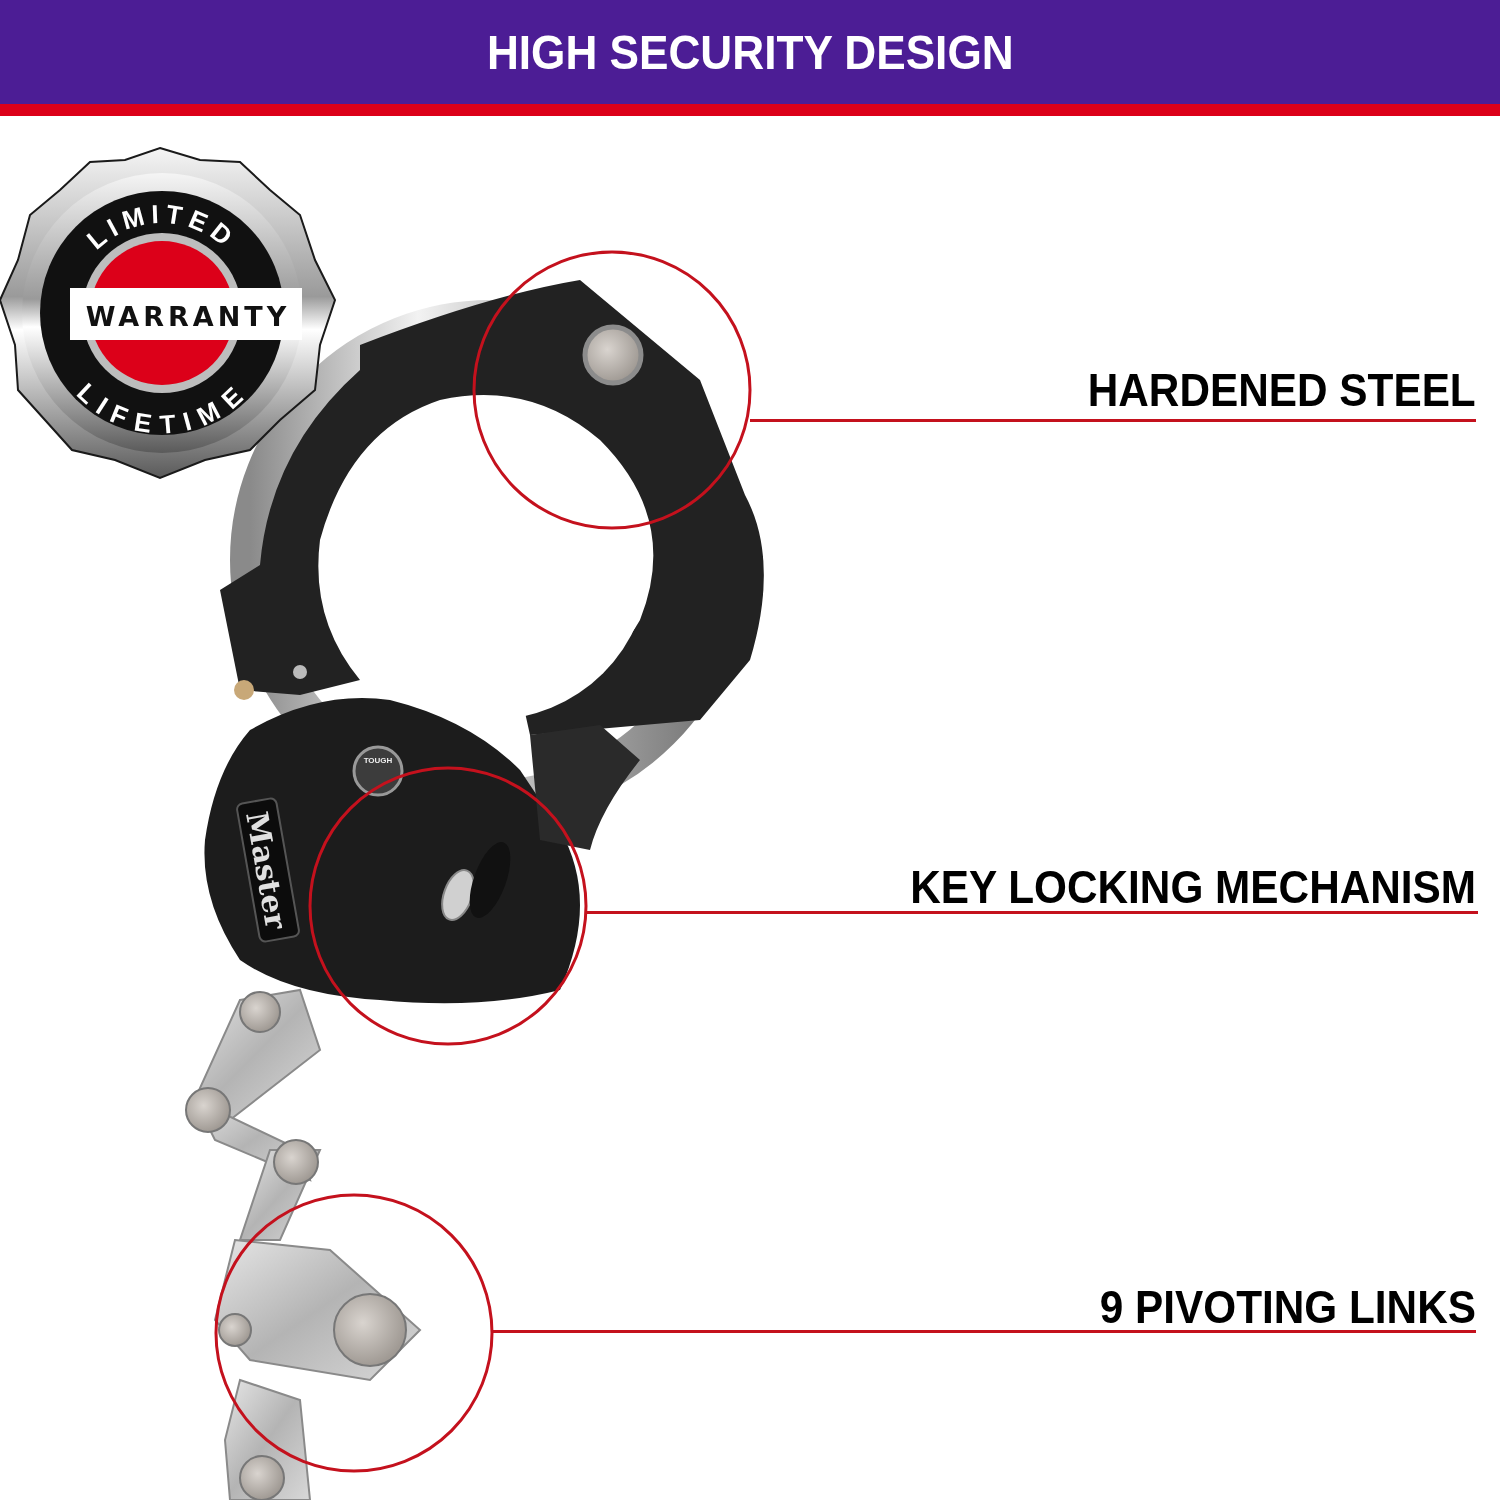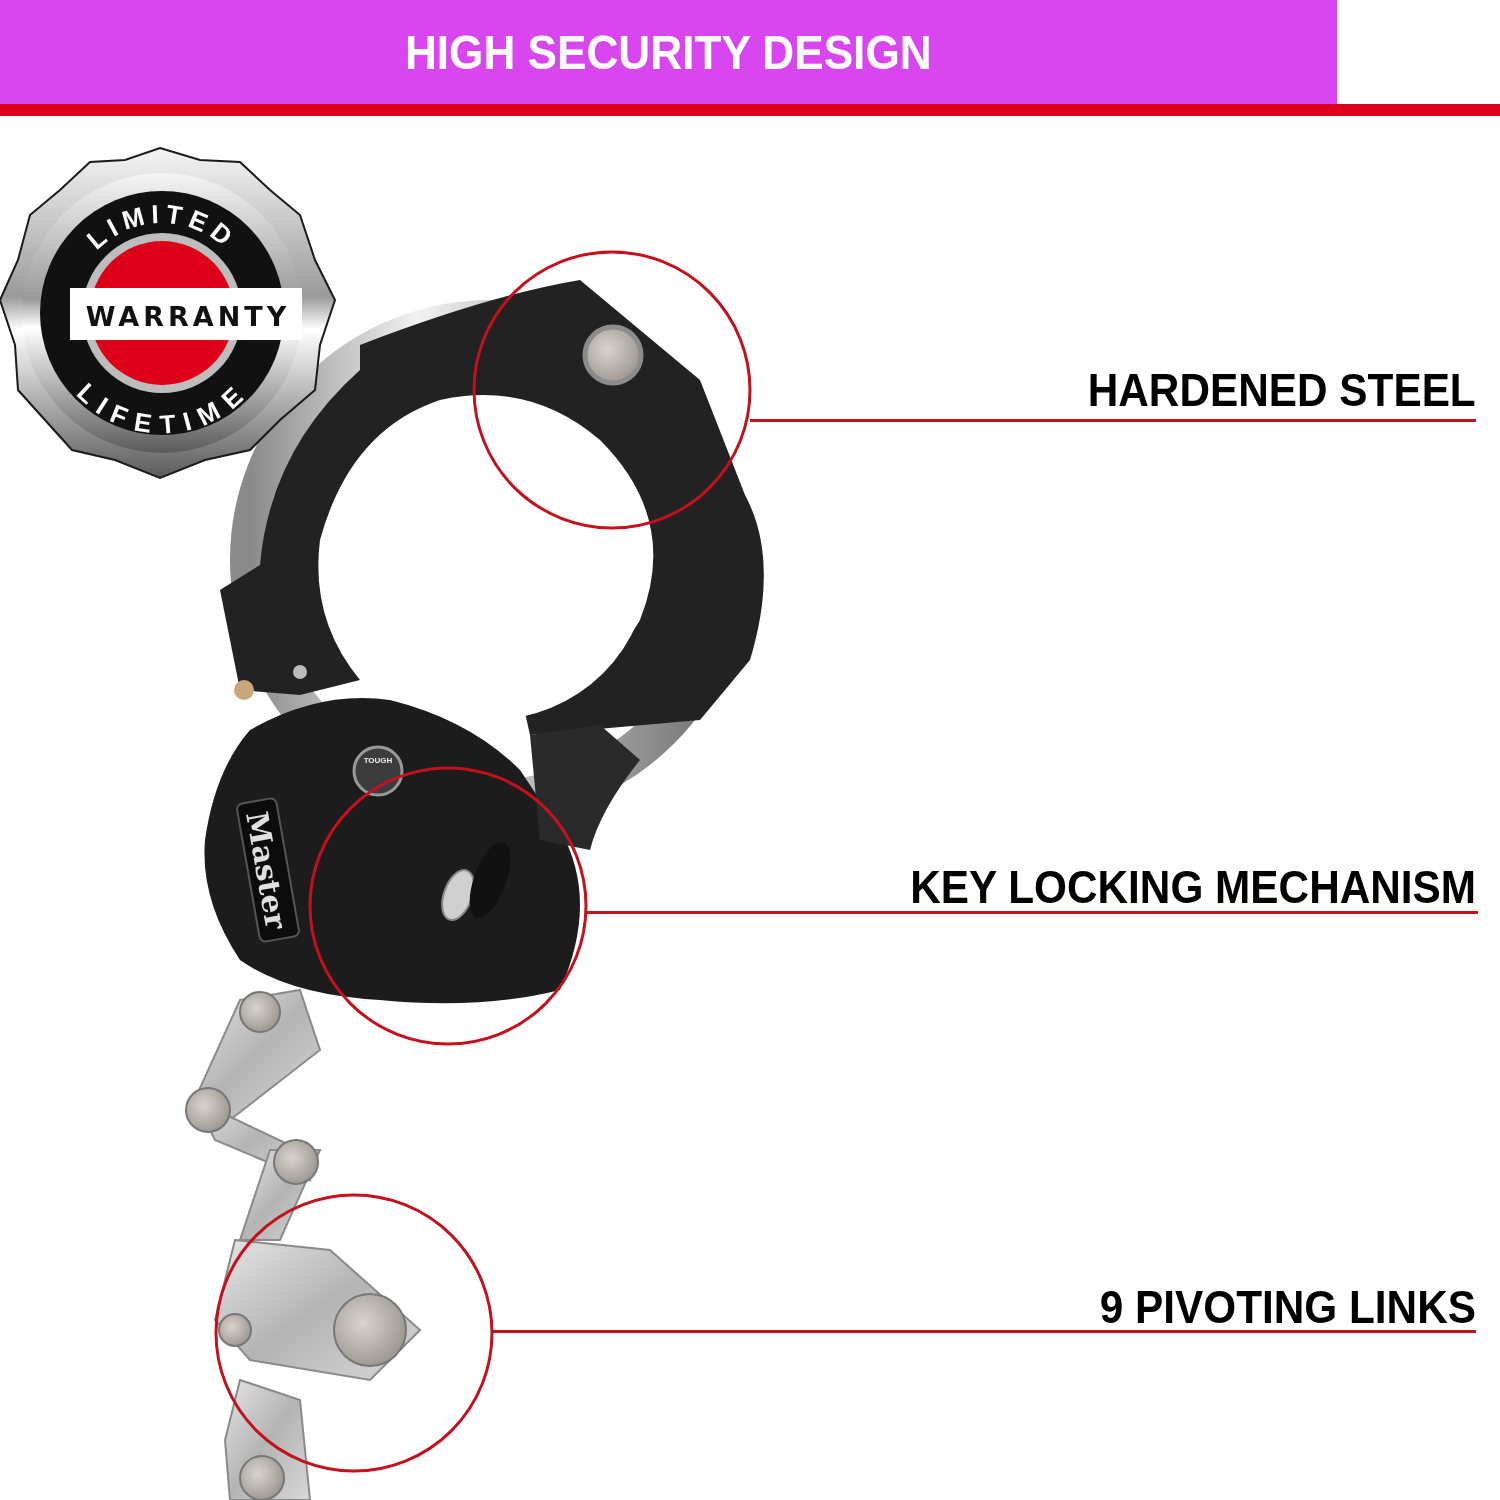--- a/index.html
+++ b/index.html
@@ -1,18 +1,18 @@
 <!DOCTYPE html>
 <html><head>
 <meta charset="utf-8">
 <style>
   html, body { margin: 0; padding: 0; background: #ffffff; }
   body { width: 1500px; height: 1500px; position: relative; overflow: hidden; font-family: "Liberation Sans", sans-serif; }
 
-  .banner { position: absolute; left: 0; top: 0; width: 1337px; height: 104px; background: #d946ef; display: flex; align-items: center; justify-content: center; }
+  .banner { position: absolute; left: 0; top: 0; width: 1500px; height: 104px; background: #4c1d95; display: flex; align-items: center; justify-content: center; }
   .banner-title { color: #ffffff; font-weight: bold; font-size: 48px; letter-spacing: 0px; transform: scaleX(0.92); }
   .banner-stripe { position: absolute; left: 0; top: 104px; width: 1500px; height: 12px; background: #dc0019; }
 
   .product { position: absolute; left: 0; top: 0; width: 1500px; height: 1500px; }
 
   .callout-label { position: absolute; right: 24px; font-weight: bold; font-size: 46px; color: #000000; text-align: right; transform-origin: right center; transform: scaleX(0.92); white-space: nowrap; }
   .callout-line { position: absolute; height: 3px; background: #c4111d; }
   .badge-text { font-family: "Liberation Sans", sans-serif; font-weight: bold; }
 </style>
 </head>

